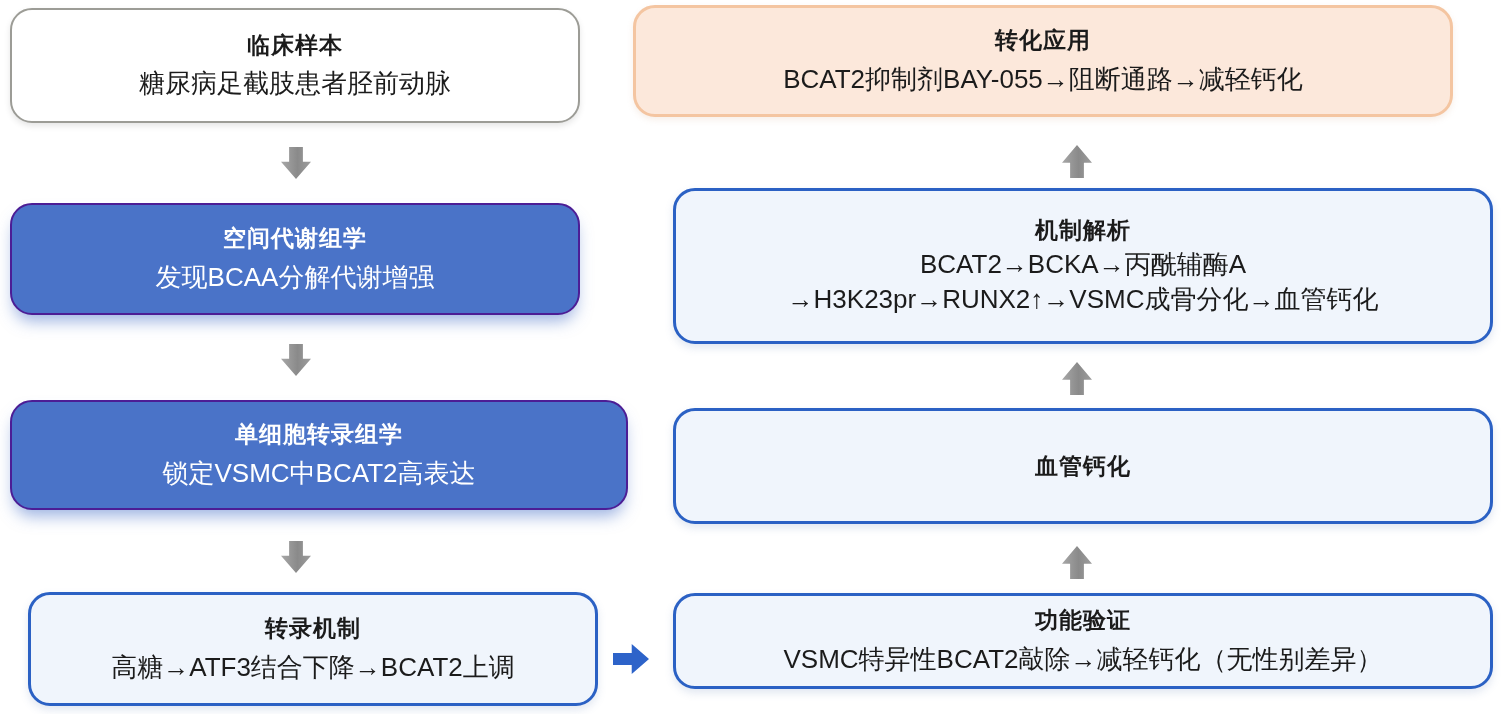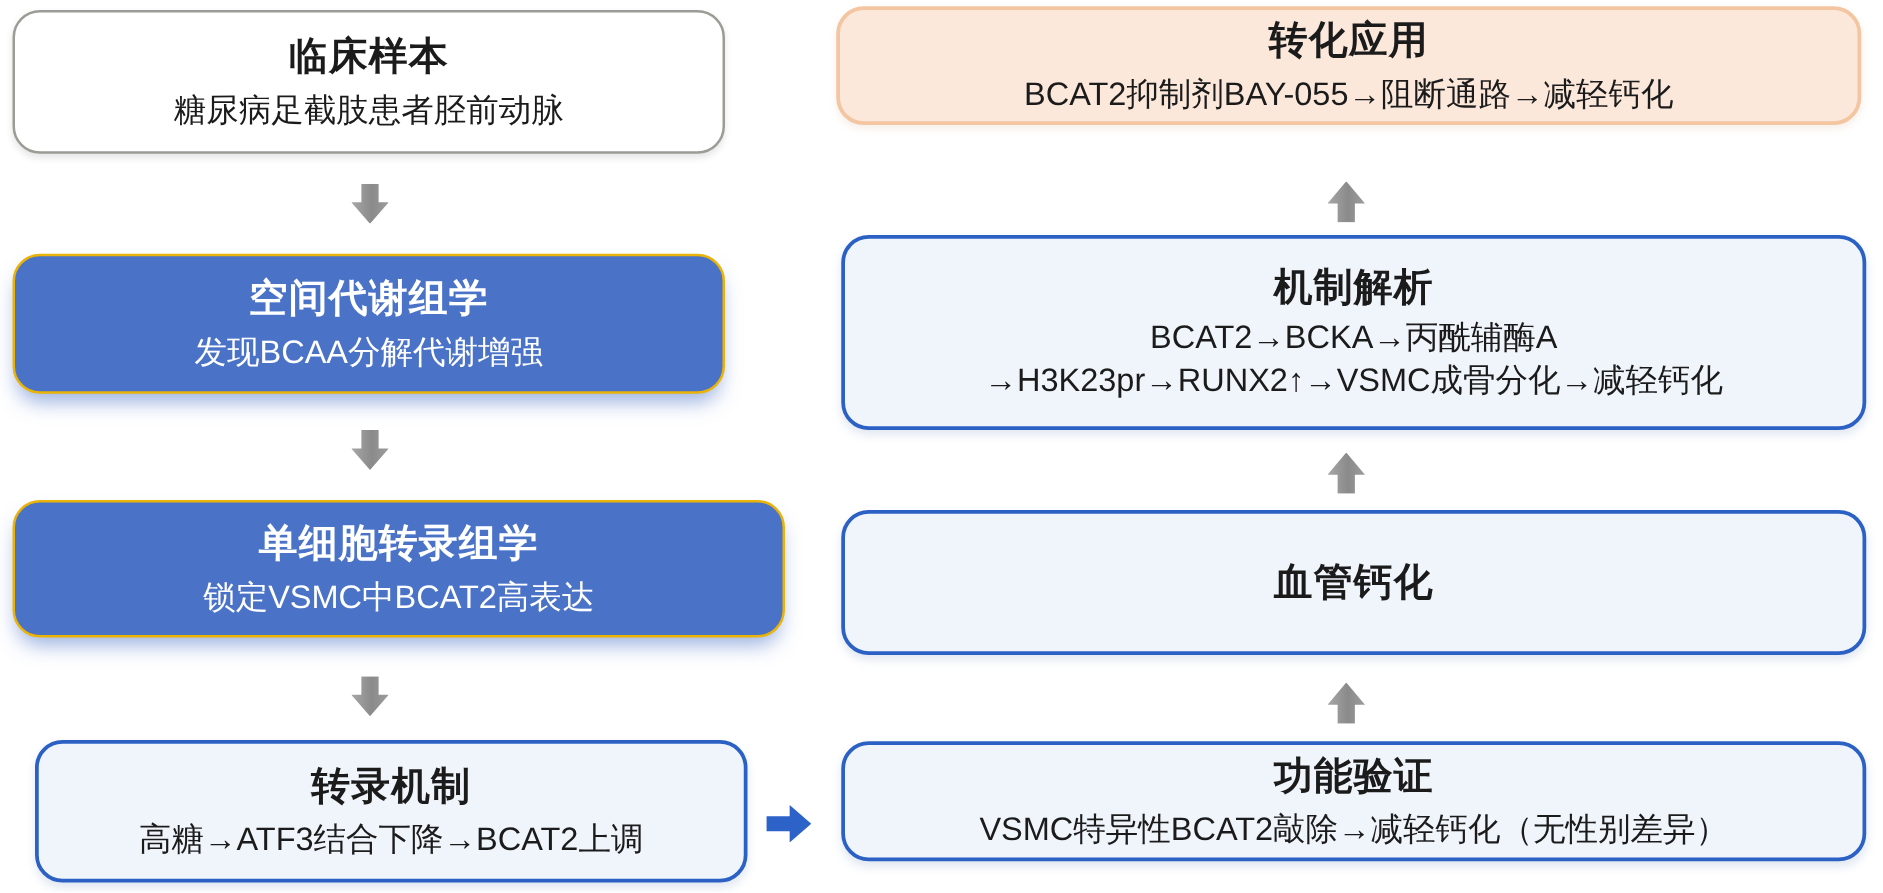--- a/index.html
+++ b/index.html
@@ -29,62 +29,62 @@
     border-radius:22px;
     display:flex;
     flex-direction:column;
     align-items:center;
     justify-content:center;
     text-align:center;
     padding:6px 14px;
     gap:10px;
   }
   .box-title{
-    font-size:31px;
+    font-size:23px;
     font-weight:bold;
     color:var(--text-dark);
     line-height:1.15;
     letter-spacing:1px;
   }
   .box-body{
     font-size:26px;
     color:var(--text-dark);
     line-height:1.2;
     white-space:nowrap;
   }
   
   .style-white{
     background:var(--white-fill);
     border:2px solid var(--gray-border);
     box-shadow:0 3px 6px rgba(0,0,0,0.10);
   }
   .style-blue{
     background:var(--blue-fill);
-    border:2px solid #eab308;
+    border:2px solid #4c1d95;
     box-shadow:0 10px 16px -4px rgba(74,115,200,0.55);
   }
   .style-blue .box-title,
   .style-blue .box-body{color:#ffffff;}
   .style-outline{
     background:var(--light-blue-fill);
     border:3px solid var(--blue-border);
     box-shadow:0 4px 8px rgba(90,120,180,0.18);
   }
   .style-orange{
     background:var(--orange-fill);
     border:3px solid var(--orange-border);
     box-shadow:0 3px 6px rgba(200,150,110,0.15);
   }
   
   .b1{left:10px;top:8px;width:570px;height:115px;}
   .b2{left:10px;top:203px;width:570px;height:112px;}
   .b3{left:10px;top:400px;width:618px;height:110px;}
   .b4{left:28px;top:592px;width:570px;height:114px;}
   
-  .b5{left:669px;top:5px;width:820px;height:95px;}
+  .b5{left:633px;top:5px;width:820px;height:112px;}
   .b6{left:673px;top:188px;width:820px;height:156px;gap:4px;}
   .b6 .box-title{margin-bottom:2px;}
   .b7{left:673px;top:408px;width:820px;height:116px;}
   .b8{left:673px;top:593px;width:820px;height:96px;}
   
   .arrow{position:absolute;}
   .arrow-down{
     width:30px;height:32px;
     background:linear-gradient(90deg,#a8a8a8,#8a8a8a 55%,#9d9d9d);
     clip-path:polygon(27% 0,73% 0,73% 46%,100% 46%,50% 100%,0 46%,27% 46%);
@@ -143,21 +143,21 @@
   <div class="box b5 style-orange">
     <div class="box-title">转化应用</div>
     <div class="box-body">BCAT2抑制剂BAY-055→阻断通路→减轻钙化</div>
   </div>
 
   <div class="arrow arrow-up au1"></div>
 
   <div class="box b6 style-outline">
     <div class="box-title">机制解析</div>
     <div class="box-body">BCAT2→BCKA→丙酰辅酶A</div>
-    <div class="box-body">→H3K23pr→RUNX2↑→VSMC成骨分化→减轻钙化</div>
+    <div class="box-body">→H3K23pr→RUNX2↑→VSMC成骨分化→血管钙化</div>
   </div>
 
   <div class="arrow arrow-up au2"></div>
 
   <div class="box b7 style-outline">
     <div class="box-title">血管钙化</div>
   </div>
 
   <div class="arrow arrow-up au3"></div>
 

